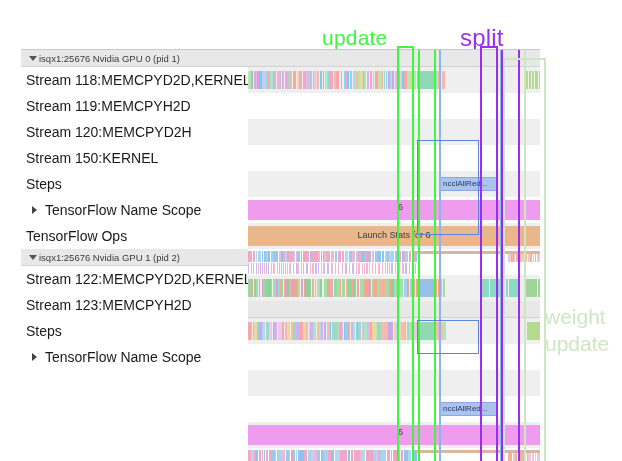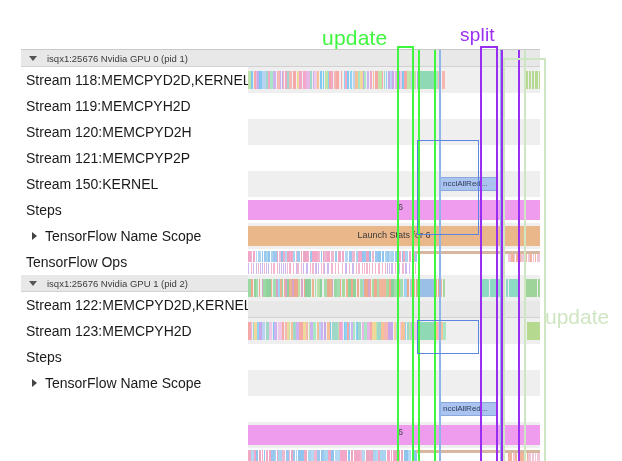--- a/index.html
+++ b/index.html
@@ -8,33 +8,33 @@
     width:622px;height:461px;overflow:hidden;position:relative;
     background:#ffffff;
     font-family:"Liberation Sans", sans-serif;
     -webkit-font-smoothing:antialiased;
   }
   .stage{position:absolute;left:0;top:0;width:622px;height:461px;}
 
   
   .annot{position:absolute;white-space:nowrap;font-family:"Liberation Sans",sans-serif;}
   #annot-concat{left:322px;top:26px;font-size:21px;color:#3ef73e;letter-spacing:.2px;}
-  #annot-split {left:460px;top:24px;font-size:19px;color:#9a2ef0;letter-spacing:.2px;}
+  #annot-split {left:460px;top:24px;font-size:24px;color:#9a2ef0;letter-spacing:.2px;}
   #annot-nccl  {left:427px;top:106px;font-size:20px;color:#5b86e0;letter-spacing:.2px;}
   #annot-weight{left:545px;top:303px;font-size:21px;color:#cfe6c2;line-height:27px;}
   #annot-clip  {left:370px;top:-8px;font-size:19px;color:#ff6a13;overflow:hidden;height:5px;}
 
   
   .panel{position:absolute;left:21px;top:49px;width:519px;height:412px;overflow:hidden;
          border-top:1px solid #c9c9c9;box-sizing:border-box;background:#fff;}
   .lbl-col{position:absolute;left:0;top:0;width:227px;height:100%;background:#fff;z-index:4;}
   .track-col{position:absolute;left:227px;top:0;right:0;height:100%;z-index:2;}
 
   .grp-hdr{position:relative;height:17px;background:#e8e8e8;border-bottom:1px solid #d2d2d2;
-           font-size:9.5px;color:#3b3b3b;line-height:17px;padding-left:26px;box-sizing:border-box;}
+           font-size:9.5px;color:#3b3b3b;line-height:17px;padding-left:18px;box-sizing:border-box;}
   .grp-hdr .tri{position:absolute;left:8px;top:6px;width:0;height:0;
        border-left:4px solid transparent;border-right:4px solid transparent;border-top:5px solid #555;}
 
   .row{position:relative;height:26px;line-height:26px;font-size:14px;color:#1a1a1a;
        padding-left:5px;box-sizing:border-box;white-space:nowrap;overflow:hidden;}
   .row.indent{padding-left:24px;}
   .row .tri-r{position:absolute;left:11px;top:9px;width:0;height:0;
        border-top:4px solid transparent;border-bottom:4px solid transparent;border-left:5px solid #444;}
 
   
@@ -71,31 +71,31 @@
 <body>
 
 <div class="stage">
 
   <div class="annot" id="annot-clip"></div>
 
   <div class="annot" id="annot-concat">update</div>
   <div class="annot" id="annot-split">split</div>
   <div class="annot" id="annot-nccl">nccl</div>
   <div class="annot" id="annot-weight">
+    <div>weight</div>
     <div>update</div>
   </div>
 
   <div class="panel">
 
     <div class="lbl-col" id="lblcol">
         <div class="grp-hdr"><span class="tri"></span><span>isqx1:25676 Nvidia GPU 0 (pid 1)</span></div>
         <div class="row"><span>Stream 118:MEMCPYD2D,KERNEL,ME</span></div>
         <div class="row"><span>Stream 119:MEMCPYH2D</span></div>
         <div class="row"><span>Stream 120:MEMCPYD2H</span></div>
-        <div class="row"><span>Stream 121:MEMCPYP2P</span></div>
         <div class="row"><span>Stream 150:KERNEL</span></div>
         <div class="row"><span>Steps</span></div>
         <div class="row indent"><span class="tri-r"></span><span>TensorFlow Name Scope</span></div>
         <div class="row"><span>TensorFlow Ops</span></div>
         <div class="grp-hdr"><span class="tri"></span><span>isqx1:25676 Nvidia GPU 1 (pid 2)</span></div>
         <div class="row"><span>Stream 122:MEMCPYD2D,KERNEL,MI</span></div>
         <div class="row"><span>Stream 123:MEMCPYH2D</span></div>
         <div class="row"><span>Steps</span></div>
         <div class="row indent"><span class="tri-r"></span><span>TensorFlow Name Scope</span></div>
       </div>

